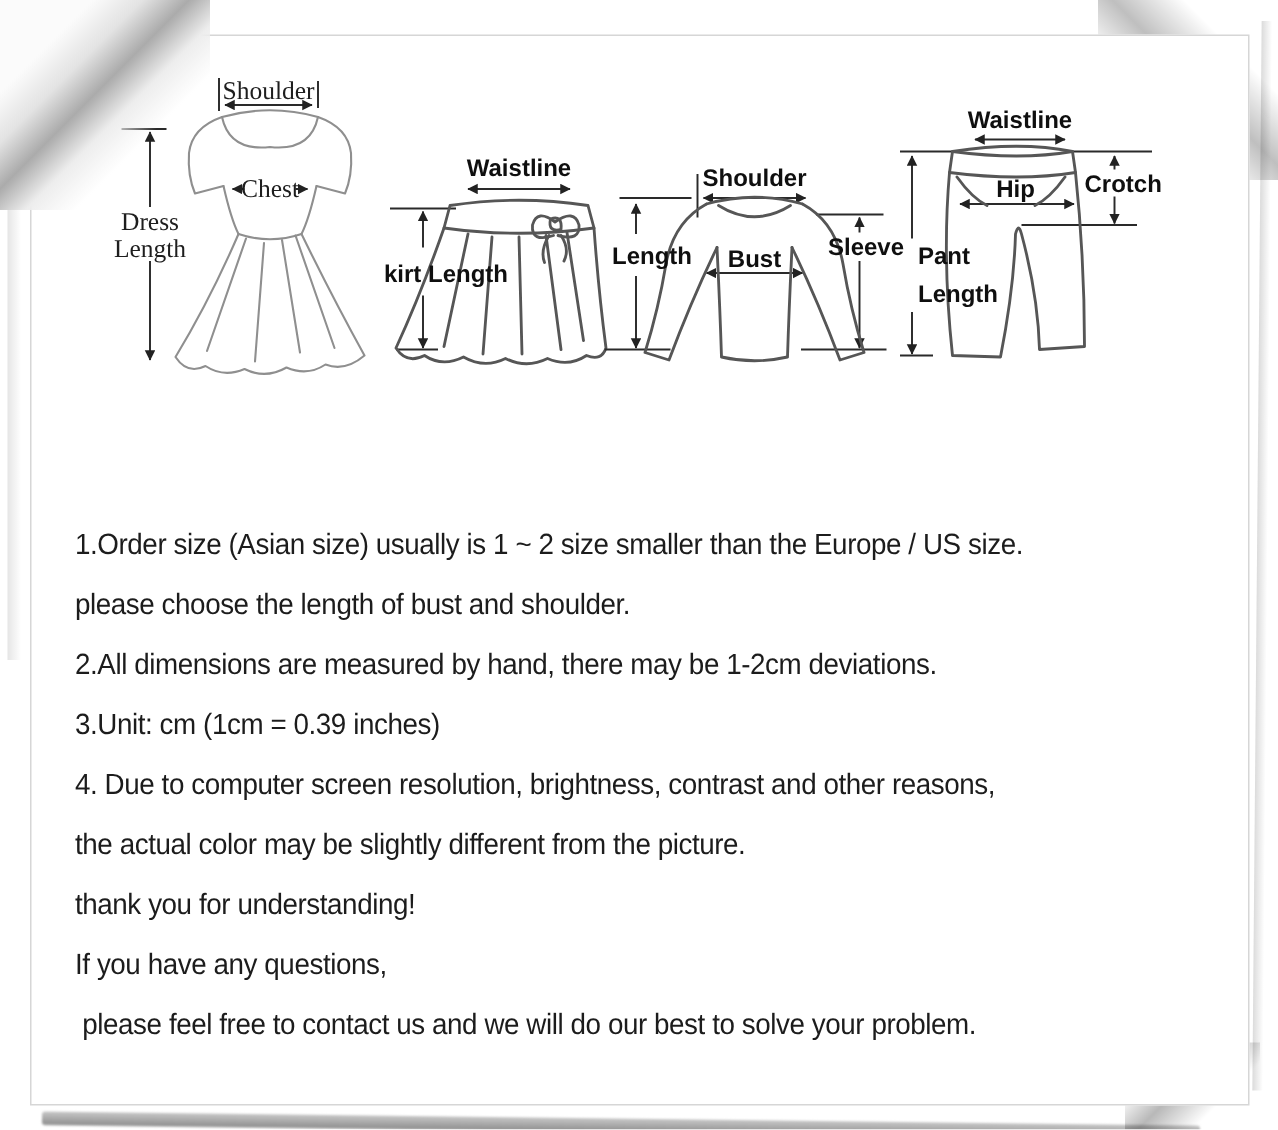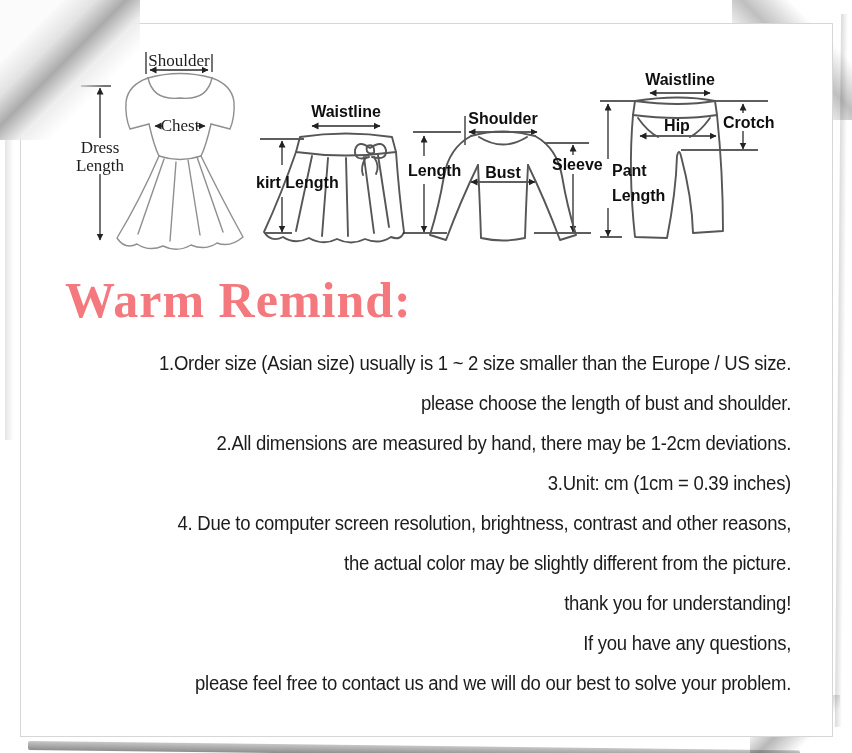--- a/index.html
+++ b/index.html
@@ -1,21 +1,21 @@
 <!DOCTYPE html>
 <html><head>
 <meta charset="utf-8">
 <style>
   html,body{margin:0;padding:0;background:#ffffff;}
   .stage{position:relative;width:852px;height:753px;overflow:hidden;background:#fff;
          font-family:"Liberation Sans",sans-serif;}
 
   
   .paper{position:absolute;left:20px;top:23px;width:811px;height:712px;
-         background:#fff;border:1px solid #d6d6d6;z-index:1;text-align:right;}
+         background:#fff;border:1px solid #d6d6d6;z-index:1;}
   .corner-fold-tl{position:absolute;left:0;top:0;width:140px;height:140px;z-index:3;
          background:linear-gradient(135deg,#fbfbfb 22%,#e3e3e3 34%,#ababab 45%,#ededed 56%,rgba(255,255,255,0) 68%);}
   .corner-shadow-tr{position:absolute;right:0;top:0;width:120px;height:120px;z-index:0;
          background:linear-gradient(225deg,rgba(255,255,255,0) 26%,rgba(0,0,0,.25) 46%,rgba(0,0,0,.04) 62%,rgba(0,0,0,0) 72%);}
   .edge-right{position:absolute;right:7px;top:14px;bottom:26px;width:7px;z-index:0;
          background:linear-gradient(to right,rgba(0,0,0,.14),rgba(0,0,0,0));transform:rotate(.5deg);}
   .bottom-edge{position:absolute;left:28px;bottom:3px;width:772px;height:9px;z-index:0;
          background:linear-gradient(to bottom,#c7c7c7,#8d8d8d);transform:rotate(.7deg);
          transform-origin:left center;filter:blur(.6px);border-radius:2px;}
   .corner-shadow-br{position:absolute;right:12px;bottom:0;width:90px;height:58px;z-index:0;
@@ -149,21 +149,20 @@
         <path d="M38,66 Q48,80 58,85 M110,66 Q100,80 90,85"></path>
         <path d="M33,63 Q28,120 35,185 L67,186 Q76,140 77,104 Q79,96 81,104 Q92,145 93,181 L123,179 Q123,120 117,63"></path>
       </g>
       <text class="bl" x="80" y="33" text-anchor="middle">Waistline</text>
       <text class="bl" x="77" y="79" text-anchor="middle">Hip</text>
       <text class="bl" x="123" y="76">Crotch</text>
       <text class="bl" x="12" y="124">Pant</text>
       <text class="bl" x="12" y="149">Length</text>
     </svg>
 
-    <div class="heading">Warm Remind:</div>
 
     <div class="notes">
       <div class="note">1.Order size (Asian size) usually is 1 ~ 2 size smaller than the Europe / US size.</div>
       <div class="note">please choose the length of bust and shoulder.</div>
       <div class="note">2.All dimensions are measured by hand, there may be 1-2cm deviations.</div>
       <div class="note">3.Unit: cm (1cm = 0.39 inches)</div>
       <div class="note">4. Due to computer screen resolution, brightness, contrast and other reasons,</div>
       <div class="note">the actual color may be slightly different from the picture.</div>
       <div class="note">thank you for understanding!</div>
       <div class="note">If you have any questions,</div>

